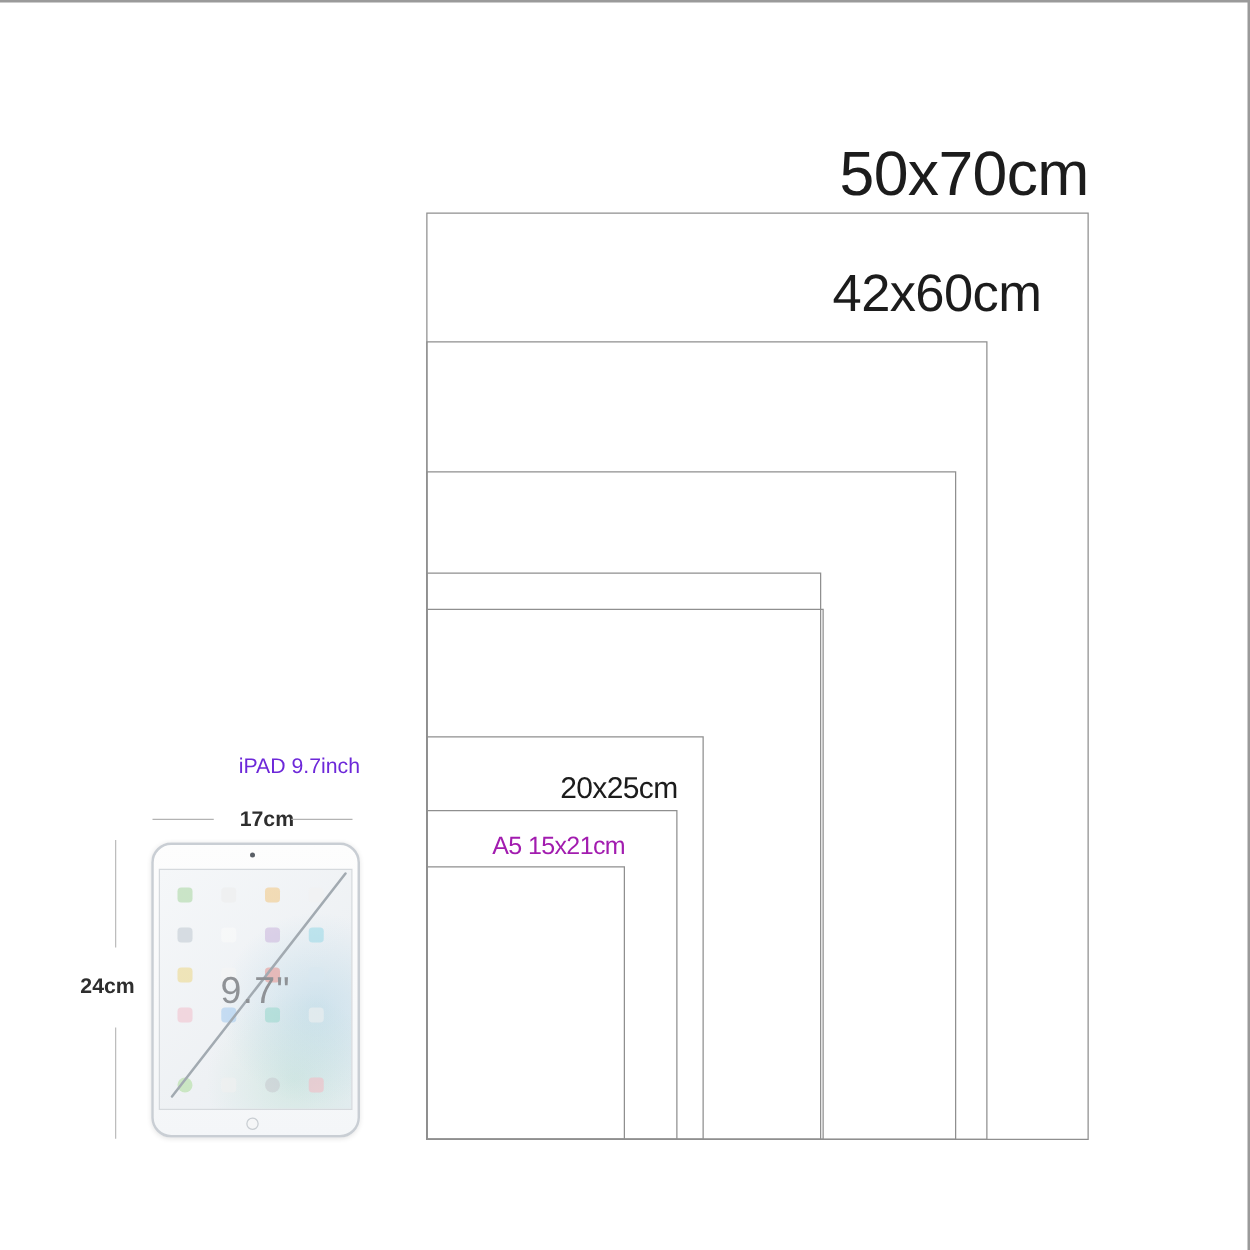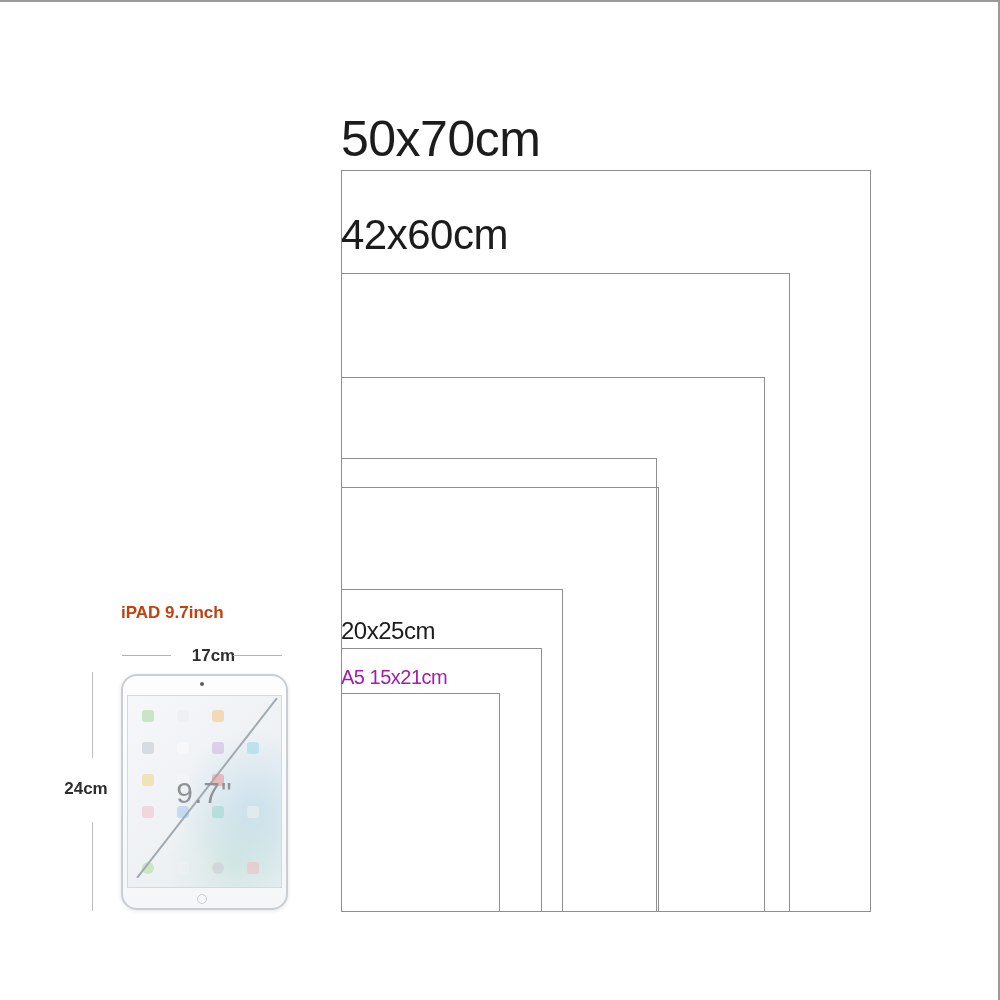--- a/index.html
+++ b/index.html
@@ -4,21 +4,21 @@
 <style>
   html,body{margin:0;padding:0;background:#ffffff;}
   .canvas{
     position:relative;width:1000px;height:1000px;background:#ffffff;
     overflow:hidden;font-family:"Liberation Sans",sans-serif;
   }
   .abs{position:absolute;}
   .edge{background:#9a9a9a;}
   .size-rect{border:1px solid #8f8f8f;box-sizing:border-box;background:transparent;}
   .size-label{
-    text-align:left;line-height:1.08;font-weight:300;color:#1c1c1c;
+    text-align:right;line-height:1.08;font-weight:300;color:#1c1c1c;
     letter-spacing:-0.5px;white-space:nowrap;
   }
   
   .ipad-body{
     box-sizing:border-box;border:2px solid #c9ced4;border-radius:16px;
     background:linear-gradient(180deg,#fdfdfd 0%,#f4f6f8 100%);
     box-shadow:0 1px 4px rgba(0,0,0,0.10);
   }
   .ipad-screen{
     box-sizing:border-box;border:1px solid #d5d9dd;
@@ -30,21 +30,21 @@
   }
   .app-icon{position:absolute;width:12px;height:12px;border-radius:3px;opacity:0.6;}
   .cam-dot{width:4px;height:4px;border-radius:50%;background:#5a5f66;}
   .home-btn{
     width:10px;height:10px;border-radius:50%;
     border:1px solid #c8cdd2;background:#f5f6f7;box-sizing:border-box;
   }
   .dim-line-h{height:1px;background:#b3b3b3;}
   .dim-line-v{width:1px;background:#bdbdbd;}
   .dim-text{font-weight:bold;font-size:17px;color:#2e2e2e;text-align:center;line-height:1;}
-  .ipad-title{font-weight:bold;font-size:17px;color:#c2410c;text-align:left;line-height:1;}
+  .ipad-title{font-weight:normal;font-size:17px;color:#6d28d9;text-align:right;line-height:1;}
   .diag-line{
     height:2px;background:#a2aab1;transform-origin:0 50%;
     transform:rotate(-52.12deg);border-radius:1px;
   }
   .screen-size-text{
     font-size:30px;font-weight:300;color:#8f9296;text-align:center;line-height:1;
     letter-spacing:1px;
   }
 </style>
 </head>
@@ -52,21 +52,21 @@
 
 <div class="canvas">
 
   <div class="abs edge" style="left:0;top:0;width:1000px;height:2px;"></div>
   <div class="abs edge" style="left:998px;top:0;width:2px;height:1000px;"></div>
 
   <div id="size-chart" class="abs" style="left:0;top:0;width:1000px;height:1000px;">
       <div class="abs size-rect" style="left: 341px; top: 170px; width: 530px; height: 742px; border-color: rgb(143, 143, 143);"></div>
       <div class="abs size-label" style="left: 341px; top: 112px; width: 530px; font-size: 50px; color: rgb(28, 28, 28);">50x70cm</div>
       <div class="abs size-rect" style="left: 341px; top: 273px; width: 449px; height: 639px; border-color: rgb(143, 143, 143);"></div>
-      <div class="abs size-label" style="left: 341px; top: 212px; width: 449px; font-size: 42px; color: rgb(28, 28, 28);">42x60cm</div>
+      <div class="abs size-label" style="left: 341px; top: 212px; width: 449px; font-size: 42px; color: rgb(28, 28, 28); padding-left: 43px;">42x60cm</div>
       <div class="abs size-rect" style="left: 341px; top: 377px; width: 424px; height: 535px; border-color: rgb(143, 143, 143);"></div>
       <div class="abs size-rect" style="left: 341px; top: 458px; width: 316px; height: 454px; border-color: rgb(143, 143, 143);"></div>
       <div class="abs size-rect" style="left: 341px; top: 487px; width: 318px; height: 425px; border-color: rgb(143, 143, 143);"></div>
       <div class="abs size-rect" style="left: 341px; top: 589px; width: 222px; height: 323px; border-color: rgb(143, 143, 143);"></div>
       <div class="abs size-rect" style="left: 341px; top: 648px; width: 201px; height: 264px; border-color: rgb(143, 143, 143);"></div>
       <div class="abs size-label" style="left: 341px; top: 618px; width: 201px; font-size: 24px; color: rgb(28, 28, 28);">20x25cm</div>
       <div class="abs size-rect" style="left: 341px; top: 693px; width: 159px; height: 219px; border-color: rgb(143, 143, 143);"></div>
       <div class="abs size-label" style="left: 341px; top: 667px; width: 159px; font-size: 20px; color: #a21caf;">A5 15x21cm</div>
     </div>
 

